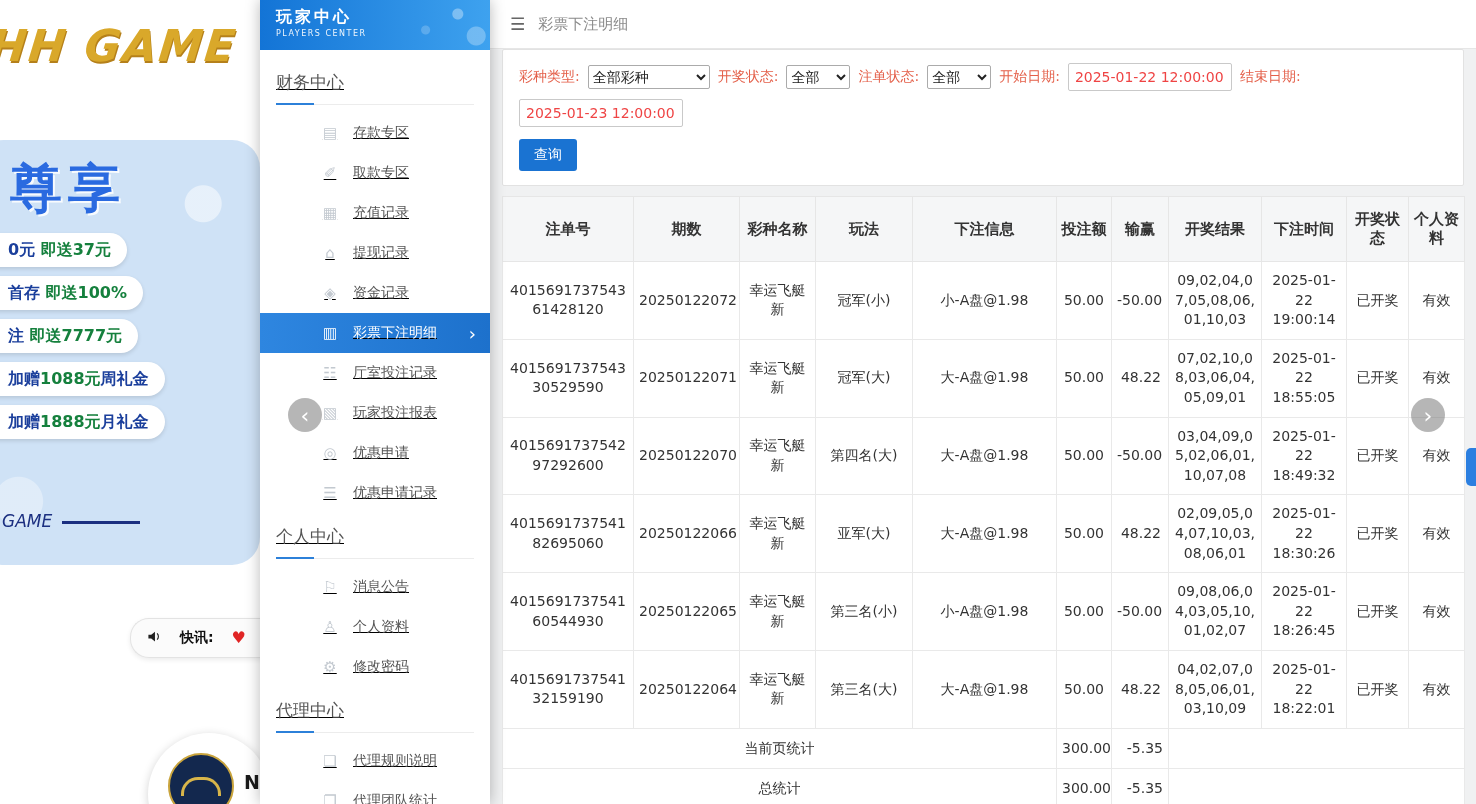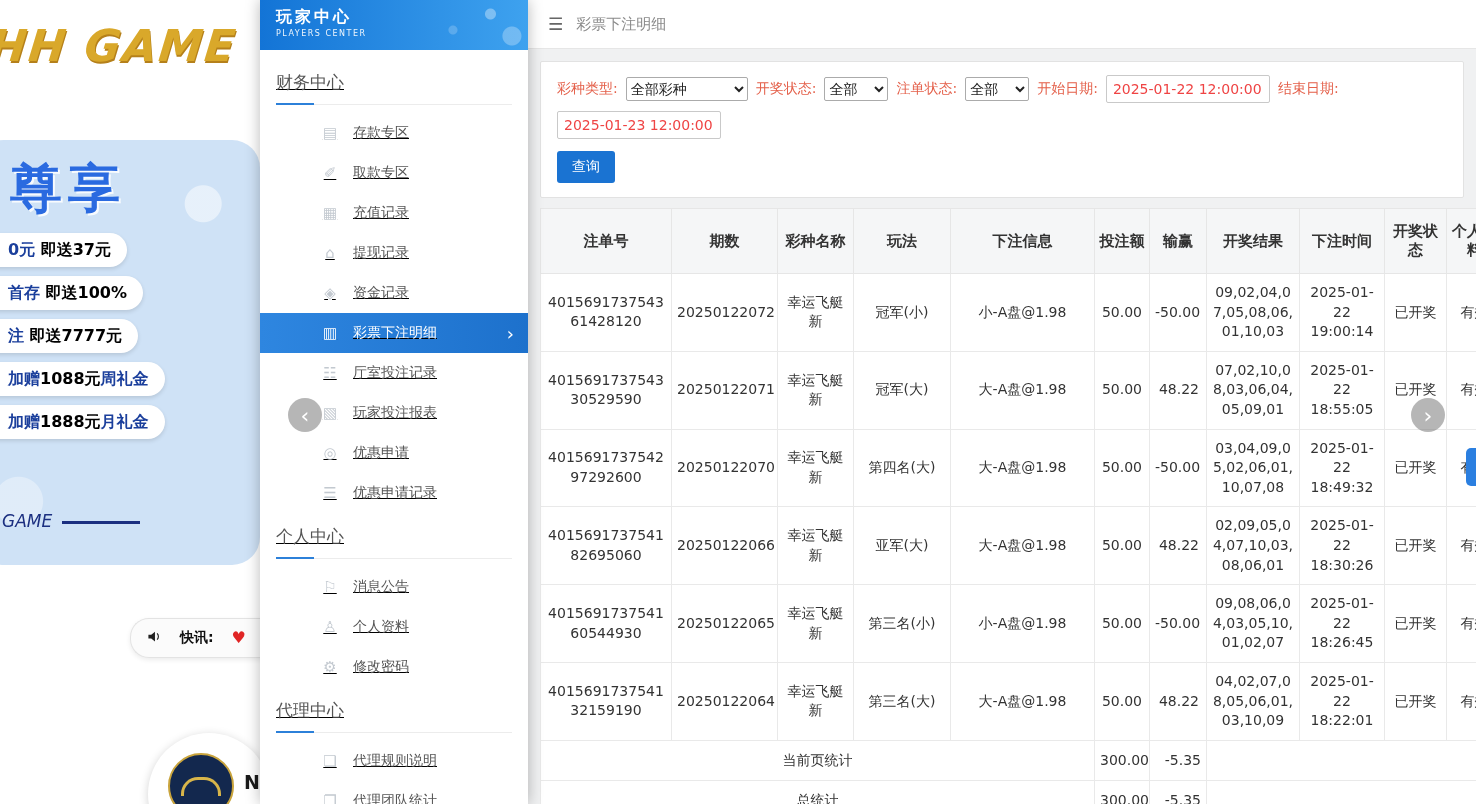--- a/index.html
+++ b/index.html
@@ -13,38 +13,38 @@
   .promo-panel{position:absolute;top:140px;left:-24px;width:284px;height:425px;background:#cfe2f6;
     border-radius:28px;overflow:hidden;
     background-image:radial-gradient(circle at 80% 15%,rgba(255,255,255,.5) 0 18px,transparent 19px),
                      radial-gradient(circle at 15% 85%,rgba(255,255,255,.35) 0 24px,transparent 25px);}
   .promo-title{margin:14px 0 6px 34px;font-size:52px;font-weight:900;letter-spacing:6px;color:#2a6ae0;
     text-shadow:2px 2px 0 rgba(255,255,255,.85);}
   .pill{background:#fff;border-radius:0 19px 19px 0;height:34px;line-height:34px;margin:9px 0;
     padding:0 16px 0 32px;width:fit-content;font-weight:800;font-size:16px;box-shadow:0 2px 4px rgba(0,0,0,.12);
     white-space:nowrap;}
   .p-pre,.p-suf{color:#1b3f9c;}
-  .p-hl{color:#000000;}
+  .p-hl{color:#15803d;}
   .game-line{position:absolute;left:26px;bottom:34px;font-size:17px;font-weight:400;font-style:italic;
     color:#1b2f80;white-space:nowrap;}
   .game-line .dash{display:inline-block;width:78px;height:3px;background:#1b2f80;margin-left:10px;vertical-align:middle;}
   .ticker{position:absolute;top:618px;left:130px;width:200px;height:38px;background:#fbfbfb;
     border:1px solid #e3e3e3;border-right:none;border-radius:19px 0 0 19px;display:flex;align-items:center;
     gap:18px;padding:0 8px 0 16px;box-shadow:0 2px 5px rgba(0,0,0,.08);}
   .tlabel{font-size:14px;font-weight:700;color:#111;}
   .heart{color:#e02525;font-size:16px;line-height:1;}
   .bottom-logo{position:absolute;top:733px;left:148px;width:122px;height:122px;background:#fff;border-radius:50%;
     box-shadow:0 2px 10px rgba(0,0,0,.18);}
   .team-circle{position:absolute;left:20px;top:20px;width:62px;height:62px;border-radius:50%;background:#13284e;
     border:2px solid #c9a43c;display:flex;align-items:center;justify-content:center;}
   .bridge{width:34px;height:16px;border:3px solid #d8b54a;border-bottom:none;border-radius:17px 17px 0 0;}
   .team-name{position:absolute;left:96px;top:38px;font-size:19px;font-weight:800;color:#1a1a1a;}
 
   
-  .sidebar{width:268px;flex:none;background:#fff;z-index:5;box-shadow:0 0 14px rgba(0,0,0,.28);
+  .sidebar{width:230px;flex:none;background:#fff;z-index:5;box-shadow:0 0 14px rgba(0,0,0,.28);
     display:flex;flex-direction:column;}
   .sidebar-header{height:50px;flex:none;background:linear-gradient(90deg,#1374d6,#3ea2ef);
     background-image:radial-gradient(circle at 86% 28%,rgba(255,255,255,.35) 0 5px,transparent 6px),
       radial-gradient(circle at 94% 72%,rgba(255,255,255,.28) 0 9px,transparent 10px),
       radial-gradient(circle at 72% 60%,rgba(255,255,255,.2) 0 4px,transparent 5px),
       linear-gradient(90deg,#1374d6,#3ea2ef);
     color:#fff;padding:7px 0 0 16px;box-sizing:border-box;}
   .sb-title{font-size:16px;font-weight:700;letter-spacing:3px;}
   .sb-sub{font-size:8px;letter-spacing:1.5px;opacity:.92;margin-top:1px;}
   .sidebar-body{flex:1;overflow:hidden;padding-top:9px;text-decoration:underline;}
@@ -57,21 +57,21 @@
   .side-item.active{background:linear-gradient(90deg,#2e86e0,#1d71cc);color:#fff;}
   .side-item.active .icon{color:#fff;}
   .side-item .chev{position:absolute;right:14px;font-size:18px;color:#fff;}
 
   
   .main{flex:1;background:#f0f1f2;display:flex;flex-direction:column;overflow:hidden;min-width:0;}
   .topbar{height:48px;flex:none;background:#fff;border-bottom:1px solid #e6e6e6;display:flex;
     align-items:center;gap:13px;padding-left:20px;}
   .menu-icon{font-size:17px;color:#666;cursor:pointer;}
   .page-title{font-size:15px;color:#8a8a8a;}
-  .content{flex:1;padding:12px 12px 0;overflow:hidden;}
+  .content{flex:1;padding:0 12px 0;overflow:hidden;}
 
   .filter-card{background:#fff;border:1px solid #e2e2e2;border-radius:2px;padding:13px 16px 14px;}
   .filter-row{display:flex;align-items:center;flex-wrap:wrap;gap:8px;font-size:14px;}
   .flabel{color:#e4604a;}
   .sel{height:24px;border:1px solid #ababab;background:#fff;font-size:14px;border-radius:2px;
     font-family:inherit;color:#222;}
   .sel.wide{width:122px;}
   .sel.narrow{width:64px;}
   .date-input{width:150px;height:26px;border:1px solid #c9c9c9;border-radius:2px;padding:0 6px;
     font-size:14px;color:#ef4444;font-family:inherit;}

